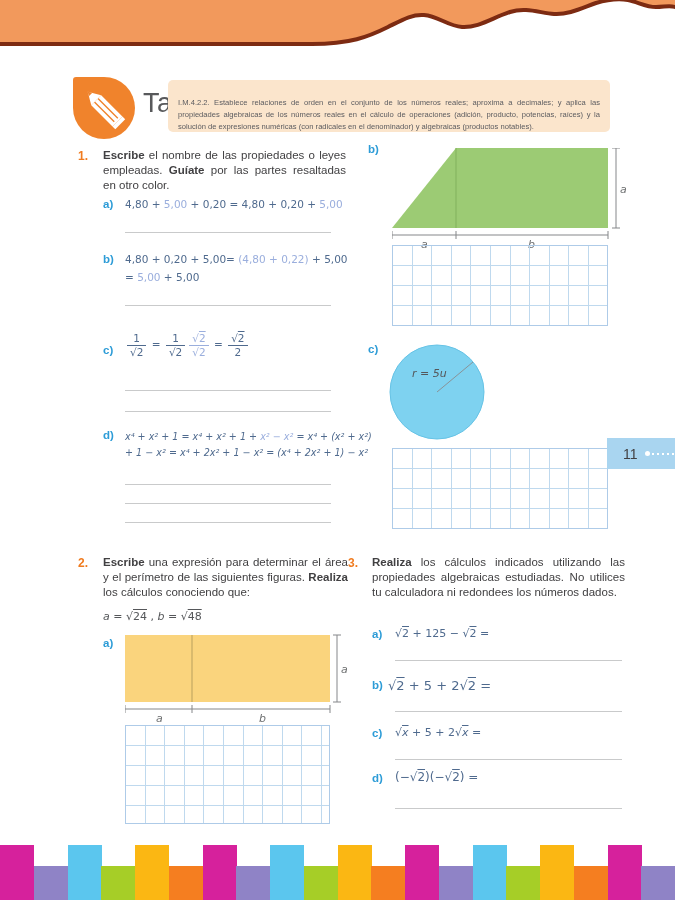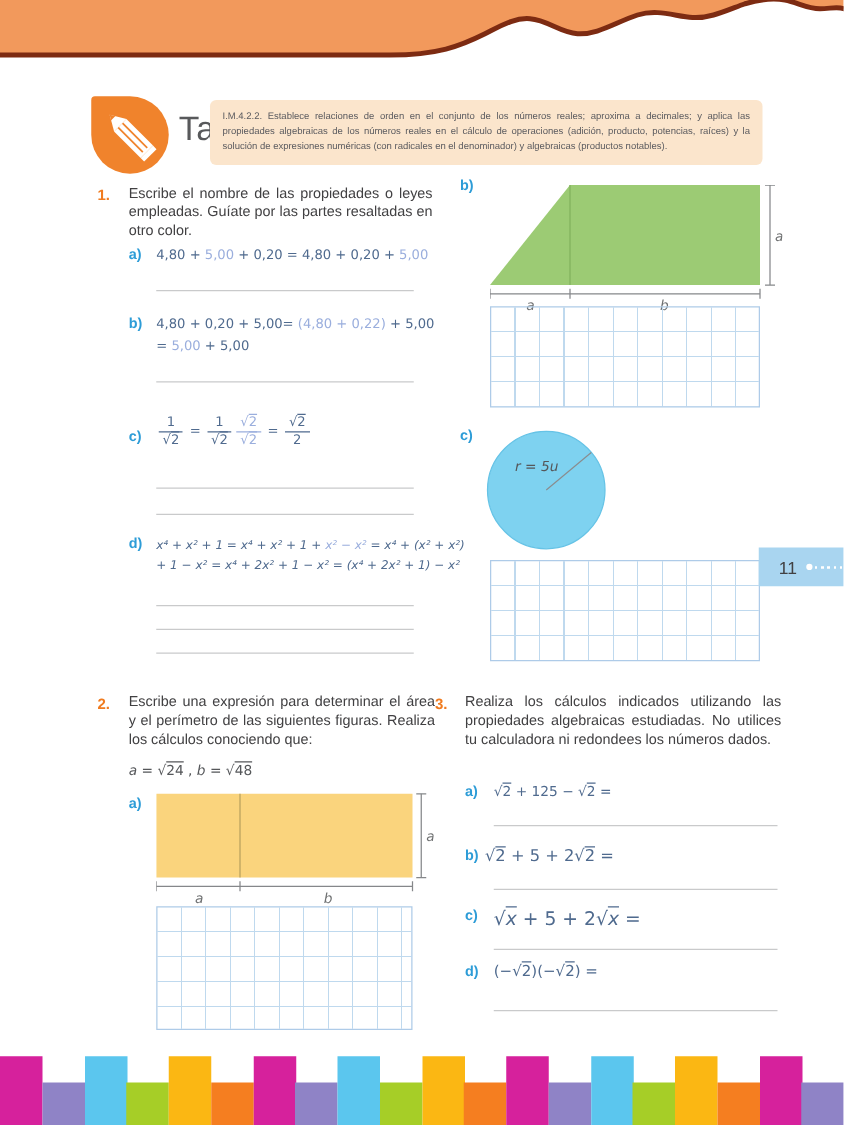--- a/index.html
+++ b/index.html
@@ -5,27 +5,27 @@
   html,body{margin:0;padding:0;background:#ffffff;}
   .page{position:relative;width:675px;height:900px;background:#fff;overflow:hidden;
         font-family:"Liberation Sans",sans-serif;color:#414042;}
   .abs{position:absolute;}
 
   
   .taller-icon{position:absolute;left:73px;top:77px;width:62px;height:62px;
     background:#F0832C;border-radius:3px 50% 50% 50%;}
   .taller-title{position:absolute;left:143px;top:88px;font-size:27px;color:#58595B;letter-spacing:.5px;}
   .std-box{position:absolute;left:168px;top:80px;width:442px;height:52px;background:#FBE5CC;
-    border-radius:5px;box-sizing:border-box;padding:7px 10px;font-size:7.6px;line-height:1.55;
+    border-radius:5px;box-sizing:border-box;padding:17px 10px;font-size:7.6px;line-height:1.55;
     color:#5B5B5F;text-align:justify;}
 
   
   .q-num{font-size:12px;font-weight:bold;color:#F07B1F;}
   .q-text{font-size:11.5px;line-height:15px;text-align:justify;color:#414042;}
-  .q-text .b{font-weight:normal;}
+  .q-text .b{font-weight:bold;}
   .item-label{font-size:11.5px;font-weight:bold;color:#2D9CD7;}
 
   
   .eq{font-family:"DejaVu Sans",sans-serif;font-size:10.5px;color:#4F6A8E;white-space:nowrap;}
   .eq .hl{color:#9AAEDD;}
   .eq .it{font-style:italic;}
   .eq-d{font-size:9.6px;line-height:15px;}
   .frac{display:inline-block;text-align:center;vertical-align:middle;margin:0 2px;}
   .frac .fnum{display:block;border-bottom:1px solid currentColor;padding:0 3px;line-height:1.2;}
   .frac .fden{display:block;padding:0 3px;line-height:1.2;}
@@ -176,21 +176,21 @@
 
     <span class="abs item-label" style="left:24px;top:73px;">a)</span>
     <div class="abs eq" style="left:47px;top:72px;font-size:11px;"><span><span>√</span><span style="text-decoration: overline;">2</span></span><span> + 125 − </span><span><span>√</span><span style="text-decoration: overline;">2</span></span><span> =</span></div>
     <div class="abs ans-line" style="left:47px;top:105px;width:227px;"></div>
 
     <span class="abs item-label" style="left:24px;top:124px;">b)</span>
     <div class="abs eq" style="left:40px;top:123px;font-size:13px;"><span><span>√</span><span style="text-decoration: overline;">2</span></span><span> + 5 + 2</span><span><span>√</span><span style="text-decoration: overline;">2</span></span><span> =</span></div>
     <div class="abs ans-line" style="left:47px;top:156px;width:227px;"></div>
 
     <span class="abs item-label" style="left:24px;top:172px;">c)</span>
-    <div class="abs eq" style="left:47px;top:171px;font-size:15px;"><span class="it"><span>√</span><span style="text-decoration: overline;">x</span></span><span> + 5 + 2</span><span class="it"><span>√</span><span style="text-decoration: overline;">x</span></span><span> =</span></div>
+    <div class="abs eq" style="left:47px;top:171px;font-size:11px;"><span class="it"><span>√</span><span style="text-decoration: overline;">x</span></span><span> + 5 + 2</span><span class="it"><span>√</span><span style="text-decoration: overline;">x</span></span><span> =</span></div>
     <div class="abs ans-line" style="left:47px;top:204px;width:227px;"></div>
 
     <span class="abs item-label" style="left:24px;top:217px;">d)</span>
     <div class="abs eq" style="left:47px;top:215px;font-size:12px;"><span>(−</span><span><span>√</span><span style="text-decoration: overline;">2</span></span><span>)(−</span><span><span>√</span><span style="text-decoration: overline;">2</span></span><span>) =</span></div>
     <div class="abs ans-line" style="left:47px;top:253px;width:227px;"></div>
   </div>
 
   <div class="band">
       <div class="bar" style="left: 0px; background: rgb(214, 33, 156);"></div>
       <div class="bar short" style="left: 33.75px; background: rgb(143, 131, 198);"></div>

